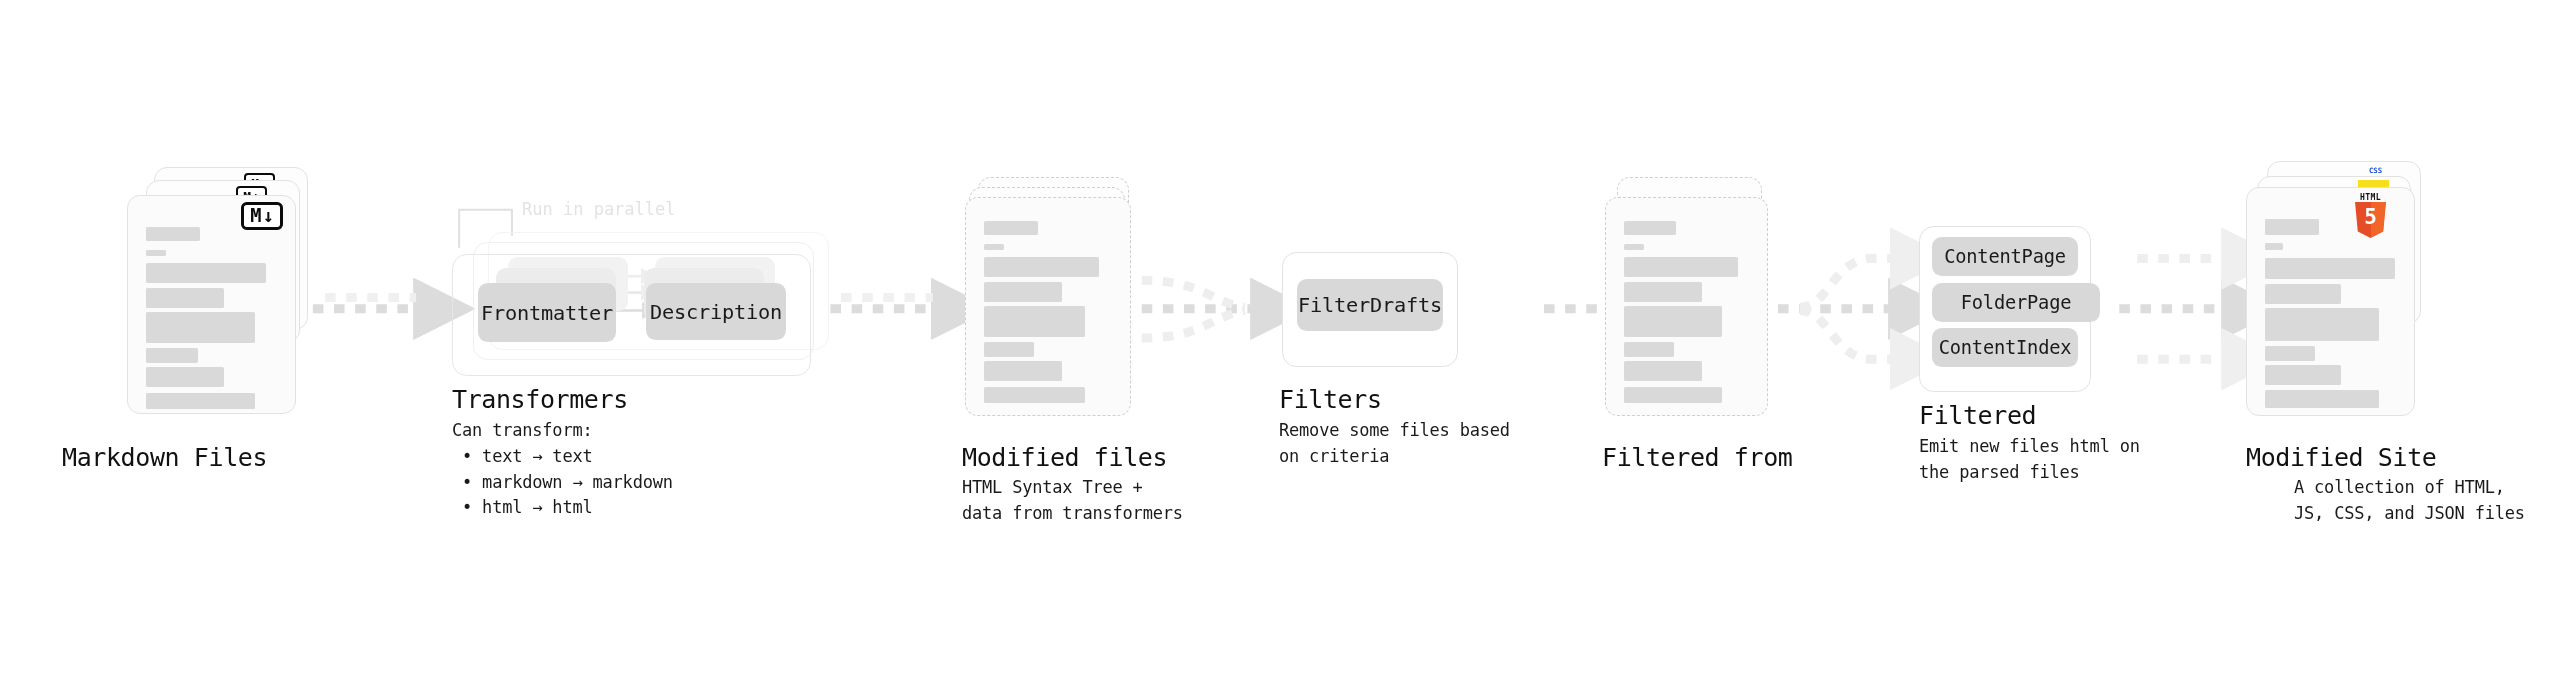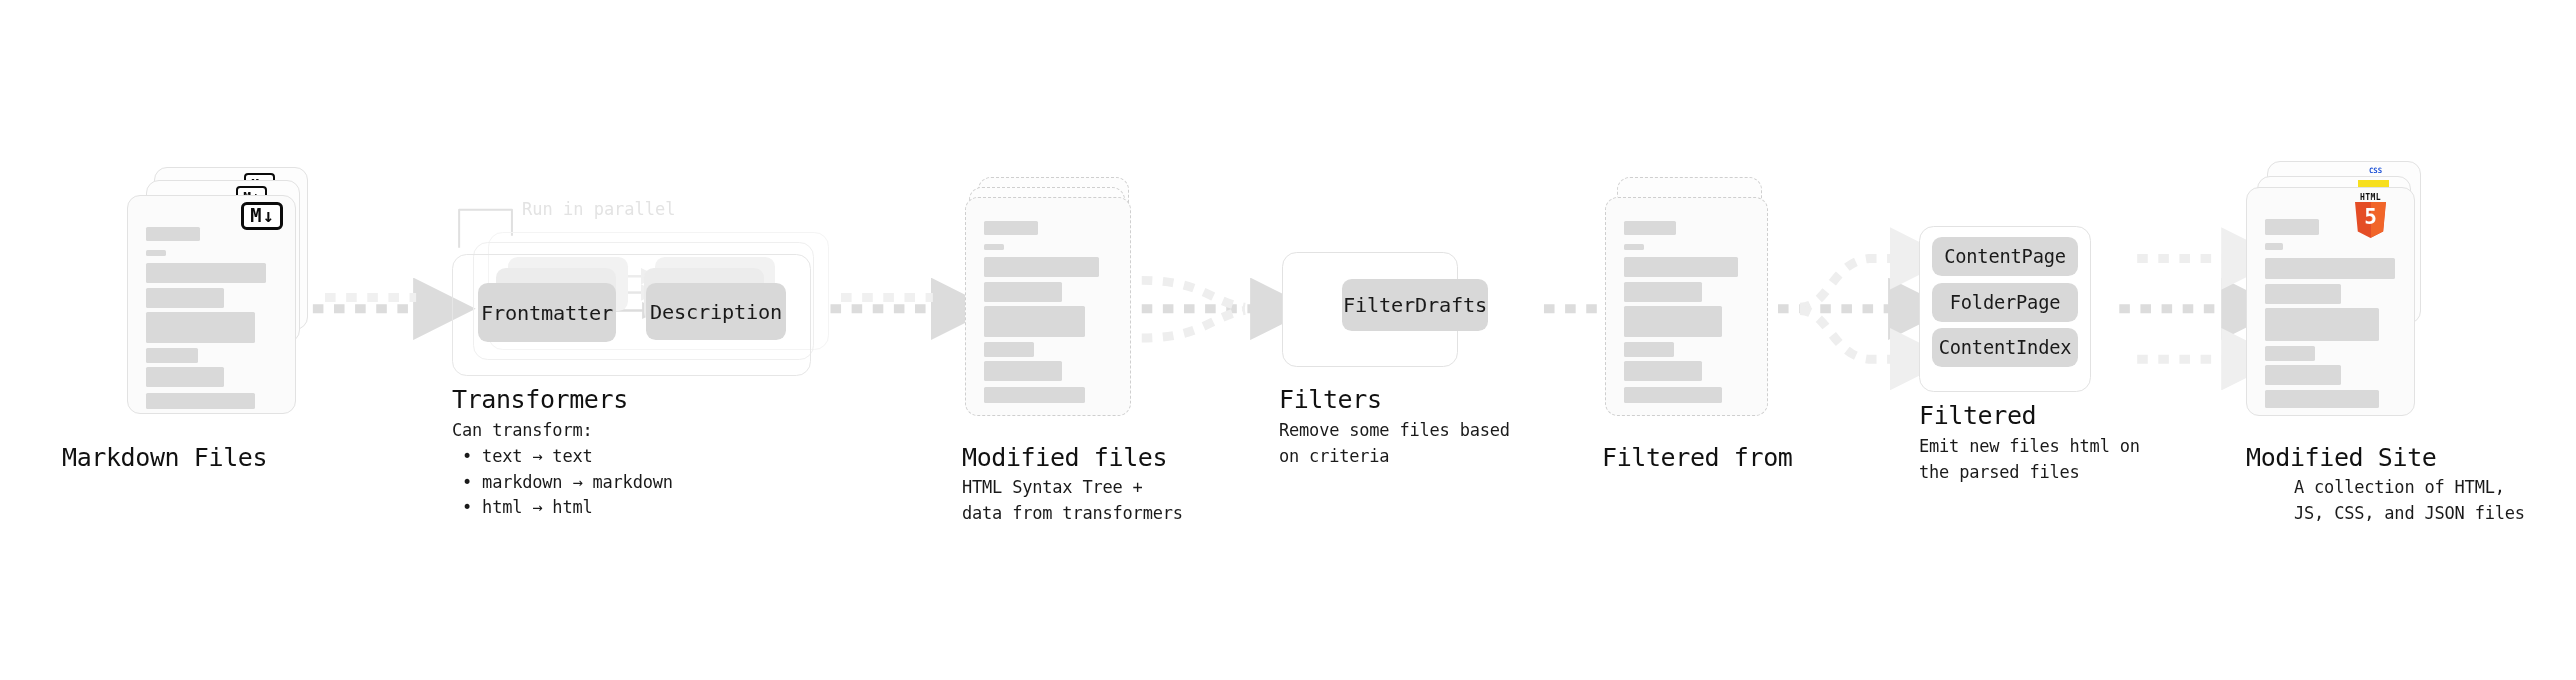--- a/index.html
+++ b/index.html
@@ -246,21 +246,21 @@
     </div>
 
     <div class="title" style="left:962px; top:443px;">Modified files</div>
     <div class="subtitle" style="left:962px; top:475px;">HTML Syntax Tree +
 data from transformers</div>
   </div>
 
   <div>
     <div class="card" style="left:1282px; top:252px; width:176px; height:115px; border-radius:14.6px; background:#ffffff;">
     </div>
-    <div class="pill" style="left:1297px; top:279px; width:146px; height:52px;margin-left:45px;">
+    <div class="pill" style="left:1297px; top:279px; width:146px; height:52px;">
       <span>FilterDrafts</span>
     </div>
 
     <div class="title" style="left:1279px; top:385px;">Filters</div>
     <div class="subtitle" style="left:1279px; top:418px;">Remove some files based
 on criteria</div>
   </div>
 
   <div>
     <div class="card dashed" style="left:1617px; top:177px; width:145px; height:163px; background:#fdfdfd;"></div>
@@ -277,21 +277,21 @@
 
     <div class="title" style="left:1602px; top:443px;">Filtered from</div>
   </div>
 
   <div>
     <div class="card" style="left:1919px; top:226px; width:172px; height:166px; border-radius:14.6px; background:#ffffff;">
     </div>
     <div class="pill" style="left:1932px; top:237px; width:146px; height:39px; font-size:18.7px;">
       <span>ContentPage</span>
     </div>
-    <div class="pill" style="left:1932px; top:283px; width:146px; height:39px; font-size:18.7px;">
+    <div class="pill" style="left:1932px; top:283px; width:168px; height:39px; font-size:18.7px;">
       <span>FolderPage</span>
     </div>
     <div class="pill" style="left:1932px; top:328px; width:146px; height:39px; font-size:18.7px;">
       <span>ContentIndex</span>
     </div>
 
     <div class="title" style="left:1919px; top:401px;">Filtered</div>
     <div class="subtitle" style="left:1919px; top:434px;">Emit new files html on
 the parsed files</div>
   </div>

